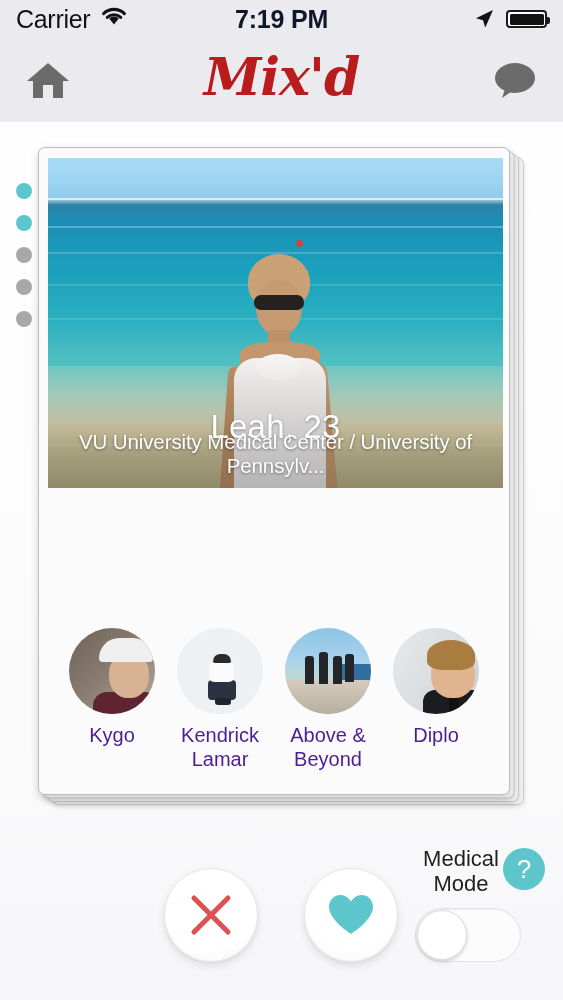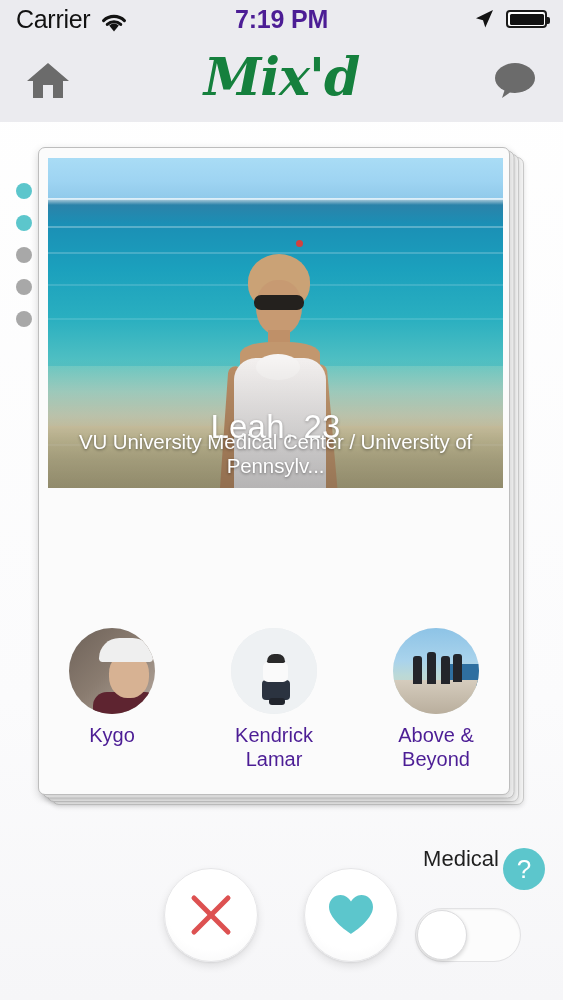--- a/index.html
+++ b/index.html
@@ -16,25 +16,25 @@
   }
 
   
   .statusbar {
     position: absolute; top: 0; left: 0;
     width: 563px; height: 38px;
     background: #ebebef;
     display: flex; align-items: center;
     padding: 0 16px;
   }
-  .sb-left { display: flex; align-items: flex-end; gap: 9px; }
+  .sb-left { display: flex; align-items: flex-start; gap: 9px; }
   .sb-carrier { font-size: 25px; color: #121212; letter-spacing: -0.3px; }
   .sb-center {
     position: absolute; left: 0; right: 0; text-align: center;
-    font-size: 25px; font-weight: bold; color: #4c1d95; letter-spacing: -0.2px;
+    font-size: 25px; font-weight: bold; color: #0f172a; letter-spacing: -0.2px;
     pointer-events: none;
   }
   .sb-right {
     margin-left: auto; display: flex; align-items: center; gap: 11px;
     position: relative; z-index: 2;
   }
   .batt {
     width: 41px; height: 18px;
     border: 2px solid #1a1a1a; border-radius: 4px;
     position: relative; background: #fff;
@@ -54,21 +54,21 @@
     width: 563px; height: 84px;
     background: #ebebef;
     display: flex; align-items: center; justify-content: space-between;
     padding: 0 20px;
   }
   .navbtn { width: 56px; height: 56px; display: flex; align-items: center; justify-content: center; cursor: pointer; }
   .logo {
     position: absolute; left: 0; right: 0; text-align: center;
     font-family: "DejaVu Serif", serif;
     font-style: italic; font-weight: bold;
-    font-size: 52px; color: #15803d;
+    font-size: 52px; color: #b91c1c;
     letter-spacing: -1px; pointer-events: none; top: 8px;
   }
 
   
   .dots {
     position: absolute; left: 16px; top: 183px;
     display: flex; flex-direction: column; gap: 16px; z-index: 6;
   }
   .dot { width: 16px; height: 16px; border-radius: 50%; background: #a8a8a8; cursor: pointer; }
   .dot.on { background: #5cc6cc; }
@@ -353,20 +353,31 @@
                 <div class="ab-sea"></div>
                 <div class="ab-pier"></div>
               <div class="ab-m" style="left:20px"></div>
               <div class="ab-m" style="left:34px;top:24px;height:32px"></div>
               <div class="ab-m" style="left:48px"></div>
               <div class="ab-m" style="left:60px;top:26px"></div>
             </div>
             <div class="aname">Above &amp; Beyond</div>
           </div>
 
+          <div class="artist">
+            <div class="acirc">
+              <div class="d-bg"></div>
+                <div class="d-suit"></div>
+                <div class="d-shirt"></div>
+              <div class="d-tie"></div>
+                <div class="d-face"></div>
+                <div class="d-hair"></div>
+            </div>
+            <div class="aname">Diplo</div>
+          </div>
 
         </div>
       </div>
     </div>
   </div>
 
   <div class="actions">
 
     <div class="rbtn nope">
       <svg width="46" height="46" viewBox="0 0 46 46">
@@ -376,20 +387,21 @@
     </div>
 
     <div class="rbtn like">
       <svg width="48" height="44" viewBox="0 0 48 44">
         <path d="M24 41 C24 41 2 27 2 14 C2 6.5 7.6 2 13.6 2 C18.4 2 21.8 5 24 8.6 C26.2 5 29.6 2 34.4 2 C40.4 2 46 6.5 46 14 C46 27 24 41 24 41 Z" fill="#5cc6cc"></path>
       </svg>
     </div>
 
     <div class="concert">
       <div class="ctitle">Medical</div>
+      <div class="ctitle">Mode</div>
       <div class="qbadge">?</div>
       <div class="toggle">
         <div class="knob"></div>
       </div>
     </div>
   </div>
 
 </div>
 
 </body></html>

